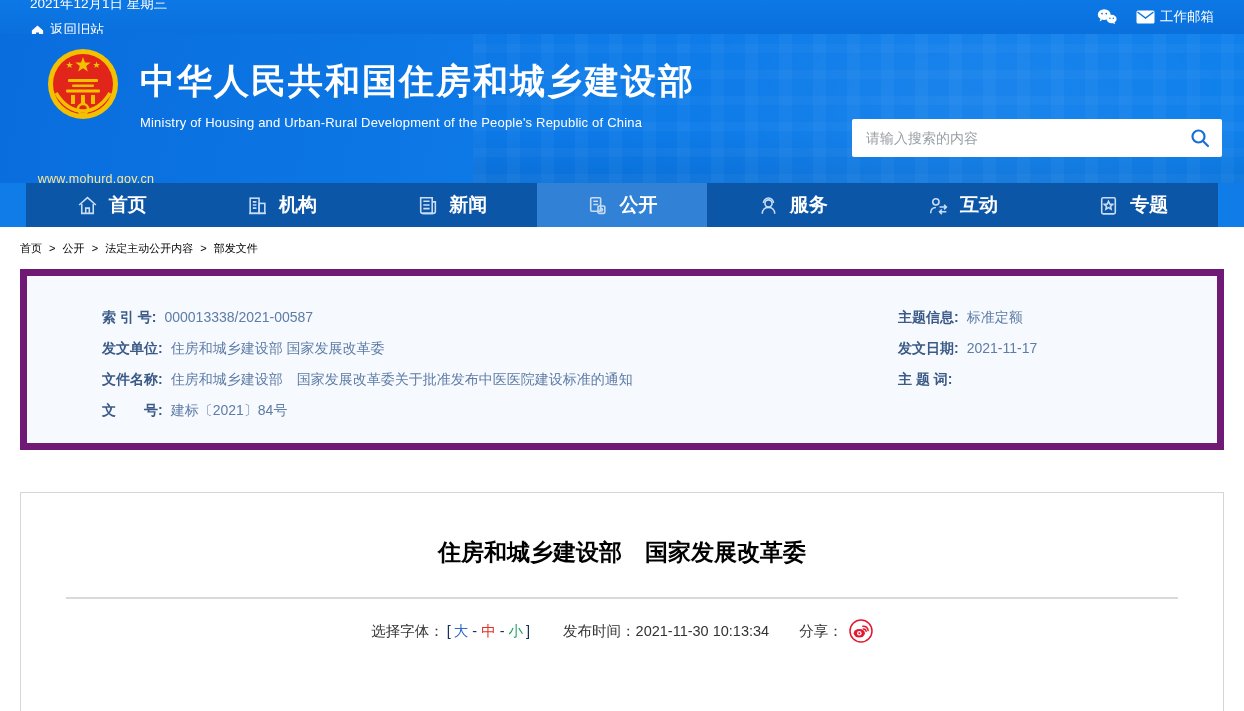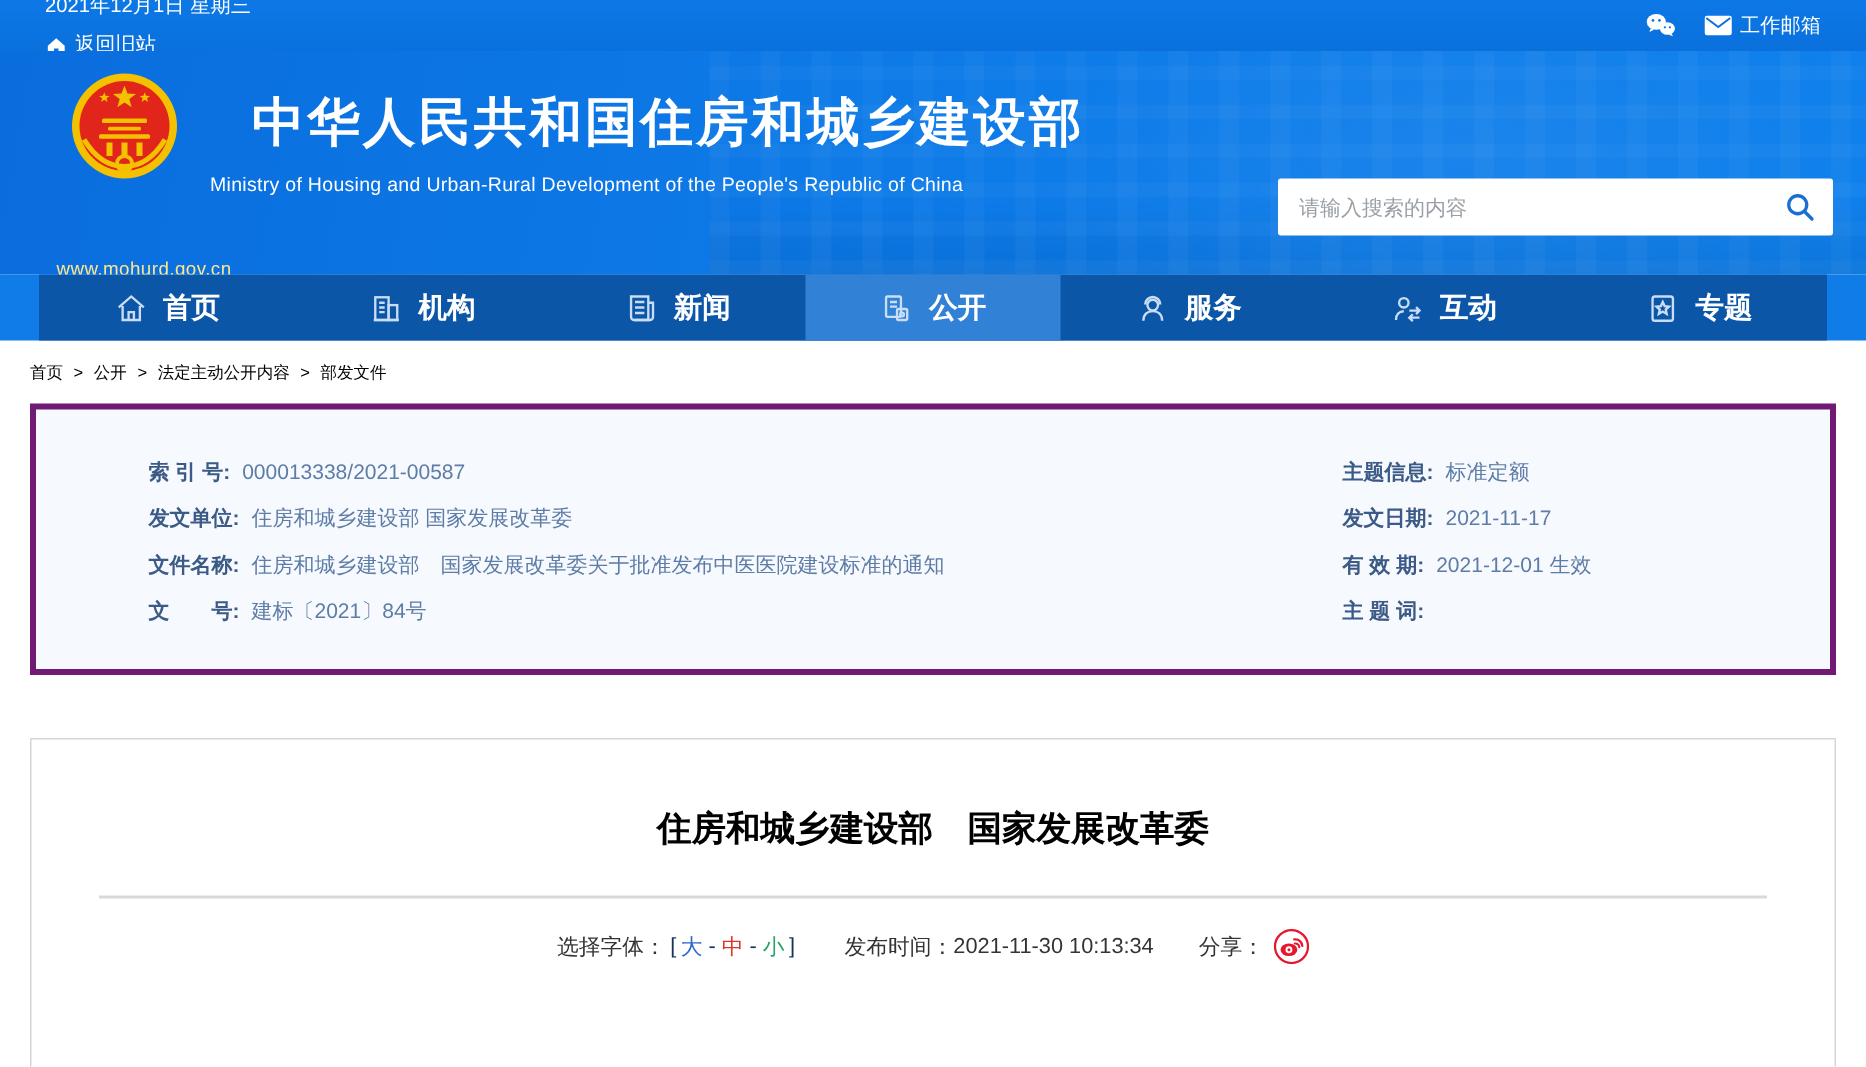--- a/index.html
+++ b/index.html
@@ -21,21 +21,21 @@
   .header .bldg { position:absolute; top:0; right:0; width:62%; height:100%; opacity:.55;
     background:
       radial-gradient(ellipse 420px 220px at 65% 45%, rgba(255,255,255,.10), transparent 70%),
       repeating-linear-gradient(90deg, rgba(255,255,255,.06) 0 13px, transparent 13px 34px),
       repeating-linear-gradient(0deg, rgba(255,255,255,.05) 0 9px, transparent 9px 26px),
       linear-gradient(180deg, transparent 65%, rgba(0,45,100,.22)); }
   .emblem { position:absolute; left:46px; top:12px; width:74px; height:78px; }
   .site-url { position:absolute; left:22px; top:138px; width:148px; text-align:center;
     color:#ffe68c; font-size:12.5px; font-weight:normal; letter-spacing:.3px; }
   .titles { position:absolute; left:140px; top:24px; color:#fff; }
-  .site-title { font-size:35px; font-weight:bold; letter-spacing:2px;margin-left:28px; }
+  .site-title { font-size:35px; font-weight:bold; letter-spacing:2px; }
   .site-sub { font-size:13px; margin-top:10px; letter-spacing:.2px; }
   .searchbox { position:absolute; right:22px; top:85px; width:370px; height:38px;
     background:#fff; border-radius:2px; display:flex; align-items:center; }
   .searchbox input { flex:1; border:none; outline:none; font-size:14px; padding:0 14px;
     color:#333; background:transparent; font-family:inherit; }
   .searchbox input::placeholder { color:#9aa0a6; }
   .search-btn { width:44px; height:100%; display:flex; align-items:center; justify-content:center; cursor:pointer; }
 
   
   .nav { height:44px; background:#0f7ce8; }
@@ -44,21 +44,21 @@
     color:#fff; font-size:19px; font-weight:bold; cursor:pointer; }
   .nav-item.active { background:#3181d6; }
   .nav-item .nicon svg { display:block; stroke:#c9ddf4; fill:none; stroke-width:1.5; }
 
   
   .crumbs { margin:14px 0 0 20px; font-size:11px; color:#000000; }
   .crumbs span { margin-right:4px; }
   .crumbs .crumb { cursor:pointer; }
 
   
-  .infobox { margin:13px 20px 0; height:181px; background:#f6f9fe; border:4px solid #701a75;
+  .infobox { margin:13px 20px 0; height:181px; background:#f6f9fe; border:7px solid #701a75;
     display:grid; grid-template-columns:855px 1fr; padding:26px 0 0; }
   .info-col { display:flex; flex-direction:column; }
   .info-row { display:flex; line-height:31px; font-size:14px; }
   .col-left .info-row { padding-left:75px; }
   .col-right .info-row { padding-left:16px; }
   .info-label { font-weight:bold; color:#3b5a86; white-space:pre; margin-right:8px; }
   .info-value { color:#5d7ca6; }
 
   
   .articlebox { margin:42px 20px 0; height:360px; background:#fff; border:1px solid #d6d6d6;
@@ -263,24 +263,20 @@
   <div class="info-col col-right">
     <div class="info-row">
       <span class="info-label">主题信息:</span>
       <span class="info-value">标准定额</span>
     </div>
     <div class="info-row">
       <span class="info-label">发文日期:</span>
       <span class="info-value">2021-11-17</span>
     </div>
     <div class="info-row">
-      <span class="info-label">有 效 期:</span>
-      <span class="info-value">2021-12-01 生效</span>
-    </div>
-    <div class="info-row">
       <span class="info-label">主 题 词:</span>
       <span class="info-value"></span>
     </div>
   </div>
 </div>
 
 <div class="articlebox">
   <div class="art-title">
     <div>住房和城乡建设部　国家发展改革委</div>
   </div>

